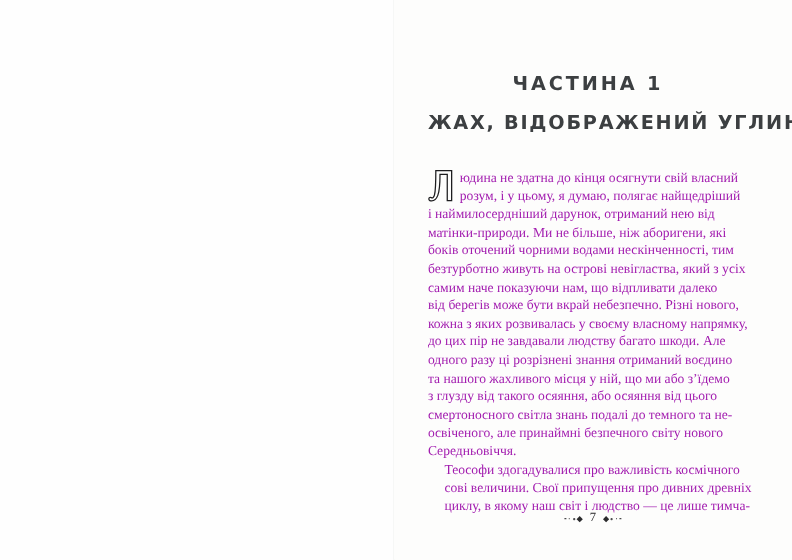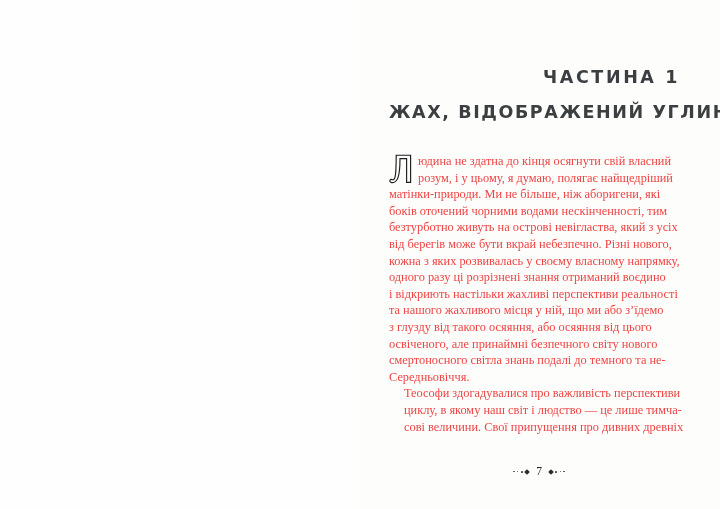--- a/index.html
+++ b/index.html
@@ -56,21 +56,21 @@
     position: absolute;
     left: 31px;          
     top: 0;
     width: 291px;        
     height: 509px;
   }
 
   
   .part-heading {
     margin-top: 67px;
-    text-align: right;
+    text-align: center;
     font-family: "DejaVu Sans", "Liberation Sans", sans-serif;
     color: #3c3f41;
   }
   .part-number {
     font-size: 17.5px;
     font-weight: 700;
     letter-spacing: 2.6px;
     line-height: 1.2;
     white-space: nowrap;
   }
@@ -79,21 +79,21 @@
     font-size: 17.5px;
     font-weight: 700;
     letter-spacing: 1.6px;
     line-height: 1.2;
     white-space: nowrap;
   }
 
   
   .body-copy {
     margin-top: 30px;
-    color: #ef4444;
+    color: #a21caf;
     font-size: 12.35px;
     line-height: 16.6px;
     text-align: justify;
     font-family: "Liberation Serif", "DejaVu Serif", serif;
   }
   .body-copy p {
     margin: 0;
   }
   .body-copy p + p {
     text-indent: 15px;
@@ -197,38 +197,40 @@
                        C7.6 27.2 5.4 29.0 2.6 28.6
                        C1.4 28.4 0.7 27.6 0.9 26.6
                        C1.1 25.6 2.0 25.2 3.0 25.6
                        C4.4 26.2 5.4 25.4 6.0 23.2
                        C7.0 19.4 7.2 12.0 7.2 1.2 Z" fill="none" stroke="#1d1d1f" stroke-width="1.15" stroke-linejoin="miter"></path>
             </svg>
           </span>
 
           <span class="body-line">юдина не здатна до кінця осягнути свій власний</span>
           <span class="body-line">розум, і у цьому, я думаю, полягає найщедріший</span>
+          <span class="body-line">і наймилосердніший дарунок, отриманий нею від</span>
           <span class="body-line">матінки-природи. Ми не більше, ніж аборигени, які</span>
           <span class="body-line">боків оточений чорними водами нескінченності, тим</span>
           <span class="body-line">безтурботно живуть на острові невігластва, який з усіх</span>
+          <span class="body-line">самим наче показуючи нам, що відпливати далеко</span>
           <span class="body-line">від берегів може бути вкрай небезпечно. Різні нового,</span>
           <span class="body-line">кожна з яких розвивалась у своєму власному напрямку,</span>
+          <span class="body-line">до цих пір не завдавали людству багато шкоди. Але</span>
           <span class="body-line">одного разу ці розрізнені знання отриманий воєдино</span>
-          <span class="body-line">і відкриють настільки жахливі перспективи реальності</span>
           <span class="body-line">та нашого жахливого місця у ній, що ми або з’їдемо</span>
           <span class="body-line">з глузду від такого осяяння, або осяяння від цього</span>
+          <span class="body-line">смертоносного світла знань подалі до темного та не-</span>
           <span class="body-line">освіченого, але принаймні безпечного світу нового</span>
-          <span class="body-line">смертоносного світла знань подалі до темного та не-</span>
           <span class="body-line">Середньовіччя.</span>
         </p>
 
         <p>
-          <span class="body-line indent">Теософи здогадувалися про важливість перспективи</span>
+          <span class="body-line indent">Теософи здогадувалися про важливість космічного</span>
+          <span class="body-line">сові величини. Свої припущення про дивних древніх</span>
           <span class="body-line">циклу, в якому наш світ і людство — це лише тимча-</span>
-          <span class="body-line">сові величини. Свої припущення про дивних древніх</span>
         </p>
 
       </div>
     </div>
 
     <div class="folio">
       <span class="orn left">
         <span class="dot"></span>
         <span class="dot"></span>
         <span class="dot d2"></span>

